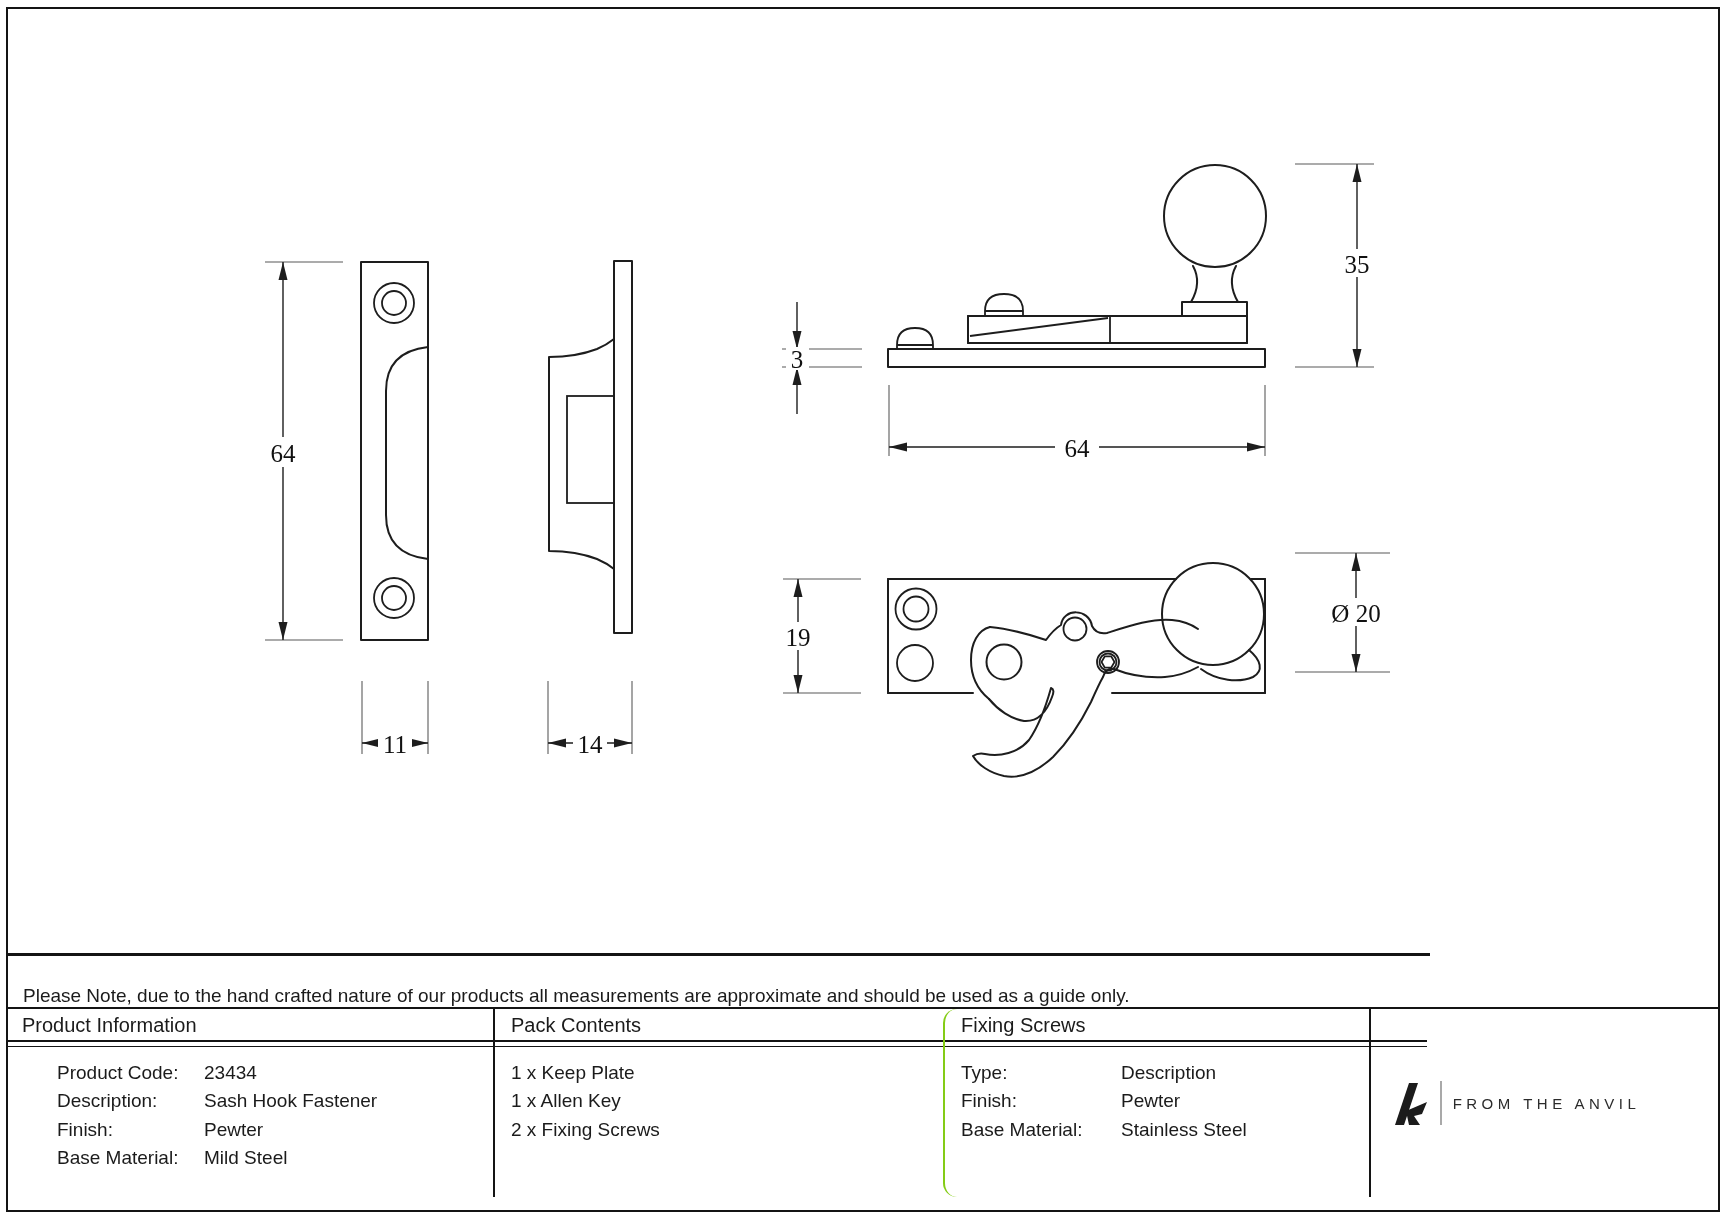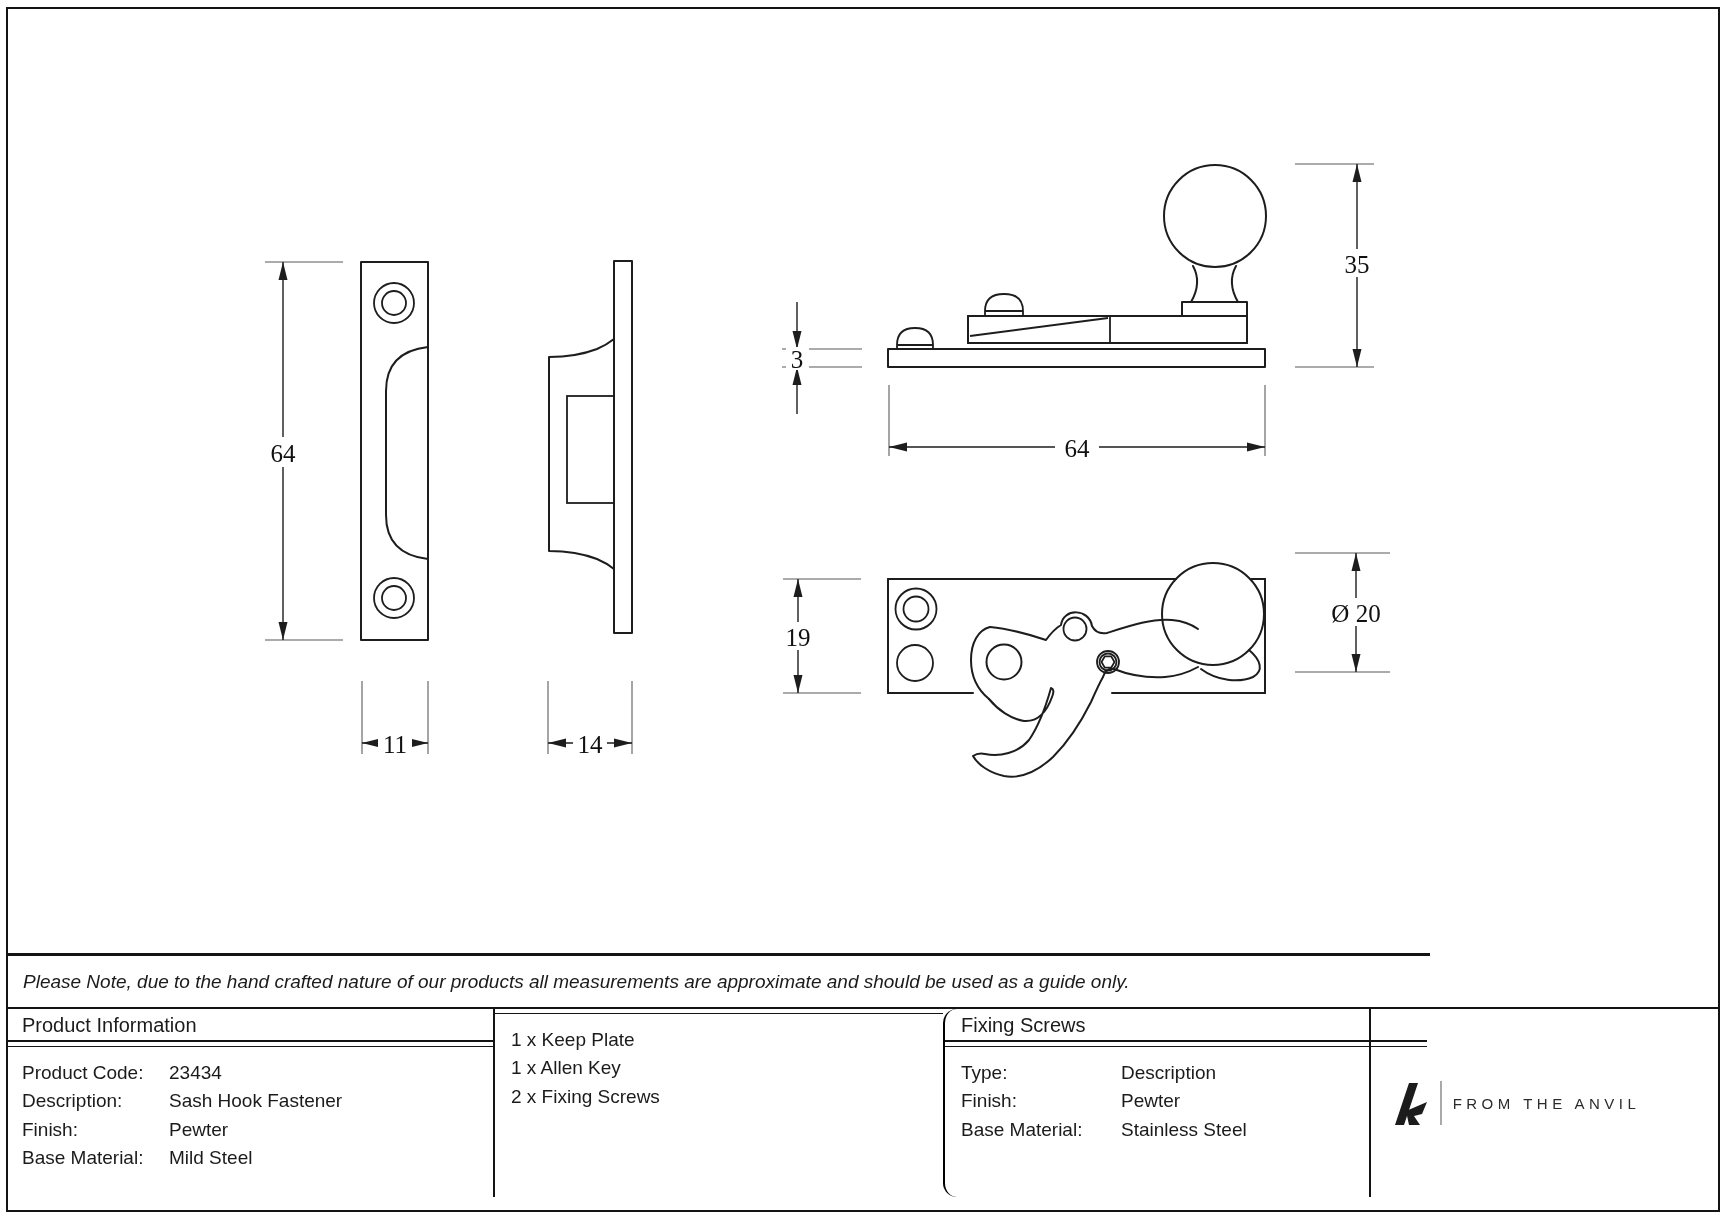--- a/index.html
+++ b/index.html
@@ -9,36 +9,36 @@
          border:2.5px solid #141414;box-sizing:border-box;pointer-events:none;}
   .drawing-svg{position:absolute;left:0;top:0;}
   .obj{stroke:#1d1d1d;stroke-width:2;fill:none;stroke-linecap:round;stroke-linejoin:round;}
   .obj-thin{stroke:#1d1d1d;stroke-width:1.8;fill:none;}
   .ext{stroke:#8f8f8f;stroke-width:1.6;fill:none;}
   .dim{stroke:#1d1d1d;stroke-width:1.4;fill:none;}
   .arr{fill:#1d1d1d;stroke:none;}
   .dimbg{fill:#ffffff;stroke:none;}
   .dimtxt{font-family:"Liberation Serif",serif;font-size:25px;fill:#111;}
   .note-row{position:absolute;left:6px;top:953px;width:1424px;height:54px;
-            border-top:3px solid #141414;box-sizing:border-box;display:flex;align-items:center;font-style:italic;}
+            border-top:3px solid #141414;box-sizing:border-box;display:flex;align-items:flex-end;}
   .note-row .note-text{padding-left:17px;font-size:19px;}
   .spec-table{position:absolute;left:6px;top:1007px;width:1714px;height:190px;
               border-top:2.5px solid #141414;box-sizing:border-box;}
   .col{position:absolute;top:0;bottom:0;box-sizing:border-box;}
   .col-1{left:0;width:487px;}
   .col-2{left:487px;width:450px;border-left:2px solid #141414;}
-  .col-3{left:937px;width:484px;border-left:2px solid #000000;border-radius:14px;}
+  .col-3{left:937px;width:484px;border-left:2px solid #84cc16;border-radius:14px;}
   .col-4{left:1363px;width:293px;border-left:2px solid #141414;}
   .hdr{height:31px;line-height:32px;padding-left:16px;font-size:20px;
        border-bottom:2.5px solid #141414;}
   .hdr-sub{height:3.5px;border-bottom:1.5px solid #141414;}
   .col-body{padding-top:12px;}
   .t-row{display:flex;height:28.5px;align-items:center;font-size:19px;}
   .t-row .lbl{padding-left:16px;box-sizing:border-box;}
-  .col-1 .lbl{width:163px;}
+  .col-1 .lbl{width:163px;margin-left:35px;}
   .col-3 .lbl{width:176px;}
   .logo-cell{display:flex;align-items:center;justify-content:center;}
   .logo-wrap{display:flex;align-items:center;gap:11px;}
   .logo-bar{width:2px;height:44px;background:#a9a9a9;}
   .logo-text{font-size:15px;letter-spacing:4.5px;color:#2b2b2b;white-space:nowrap;}
 </style>
 </head>
 <body>
 
 <div class="page">
@@ -224,20 +224,21 @@
           <span>Pewter</span>
         </div>
         <div class="t-row">
           <span class="lbl">Base Material:</span>
           <span>Mild Steel</span>
         </div>
       </div>
     </div>
 
     <div class="col col-2">
+      <div class="hdr">Pack Contents</div>
       <div class="hdr-sub"></div>
       <div class="col-body">
         <div class="t-row">
           <span class="lbl">1 x Keep Plate</span>
         </div>
         <div class="t-row">
           <span class="lbl">1 x Allen Key</span>
         </div>
         <div class="t-row">
           <span class="lbl">2 x Fixing Screws</span>

